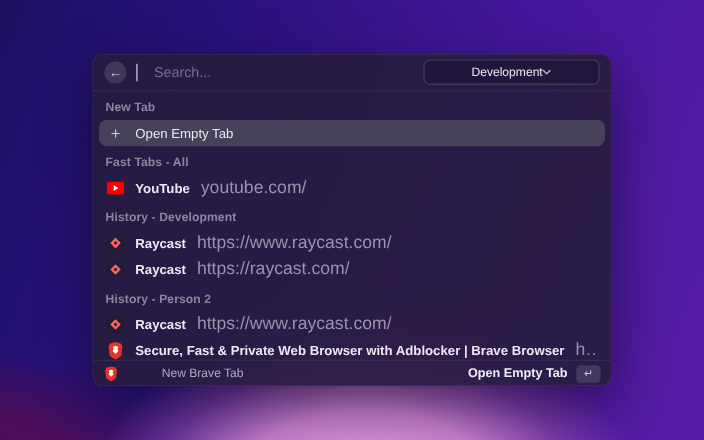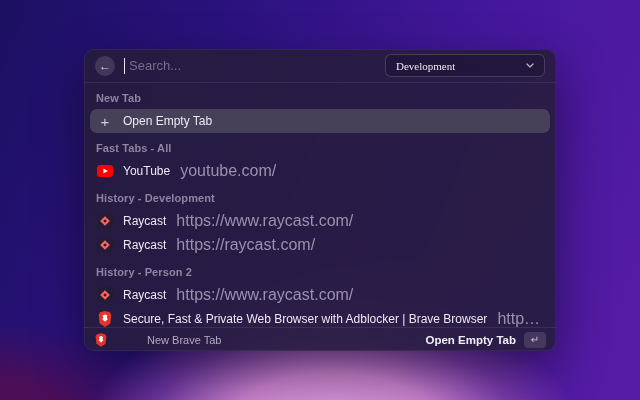--- a/index.html
+++ b/index.html
@@ -33,47 +33,47 @@
   .back-btn {
     width: 20px; height: 20px; flex: 0 0 20px; border-radius: 50%;
     background: rgba(255,255,255,0.13); color: #d8d4e2;
     display: flex; align-items: center; justify-content: center;
     font-size: 12px; line-height: 1; cursor: default;
   }
   .search-wrap { flex: 1; position: relative; height: 18px; display: flex; align-items: center; }
   .caret { position: absolute; left: 0; top: 1px; width: 1px; height: 16px; background: #e9e6f0; }
   .search-input {
     width: 100%; background: transparent; border: none; outline: none;
-    color: #4d7c0f; font-size: 13px; padding-left: 5px;
+    color: #4d7c0f; font-size: 13px; padding-left: 16px;
     font-family: "Liberation Sans", sans-serif;
   }
   .search-input::placeholder { color: #776e8c; }
   .dropdown {
     width: 160px; height: 23px; flex: 0 0 160px;
-    display: flex; align-items: center; justify-content: space-between;
+    display: flex; align-items: center; justify-content: center;
     padding: 0 10px;
     border: 1px solid rgba(255,255,255,0.17); border-radius: 6px;
     background: rgba(18,11,32,0.30);
-    color: #ece9f1; font-size: 11px; font-family: Liberation Serif, serif;
+    color: #ece9f1; font-size: 11px;
   }
   .chev { display: flex; align-items: center; }
 
   
   .list { flex: 1 1 auto; padding: 0 6px; overflow: hidden; }
   .section-header {
     padding: 9px 6px 5px; font-size: 11px; color: #8e86a0; letter-spacing: 0.1px; font-weight: bold;
   }
   .row {
     height: 24px; display: flex; align-items: center; gap: 10px;
     padding: 0 7px; border-radius: 7px; white-space: nowrap;
   }
   .row.selected { background: #474059; }
   .row-icon { width: 16px; flex: 0 0 16px; display: flex; align-items: center; justify-content: center; }
   .plus-glyph { font-size: 15px; font-weight: 400; color: #cfc9da; line-height: 1; }
-  .row-title { font-size: 12px; font-weight: 400; color: #ece9f2; }
+  .row-title { font-size: 12px; font-weight: 700; color: #ece9f2; }
   .row-title.medium { font-weight: 500; }
   .row-subtitle { font-size: 16px; color: #9b92ad; overflow: hidden; text-overflow: ellipsis; }
 
   
   .footer {
     height: 24px; flex: 0 0 24px; margin-top: auto;
     border-top: 1px solid rgba(255,255,255,0.08);
     display: flex; align-items: center; gap: 8px; padding: 0 10px;
   }
   .footer-label { font-size: 11px; color: #b2aac2; padding-left: 32px; }

